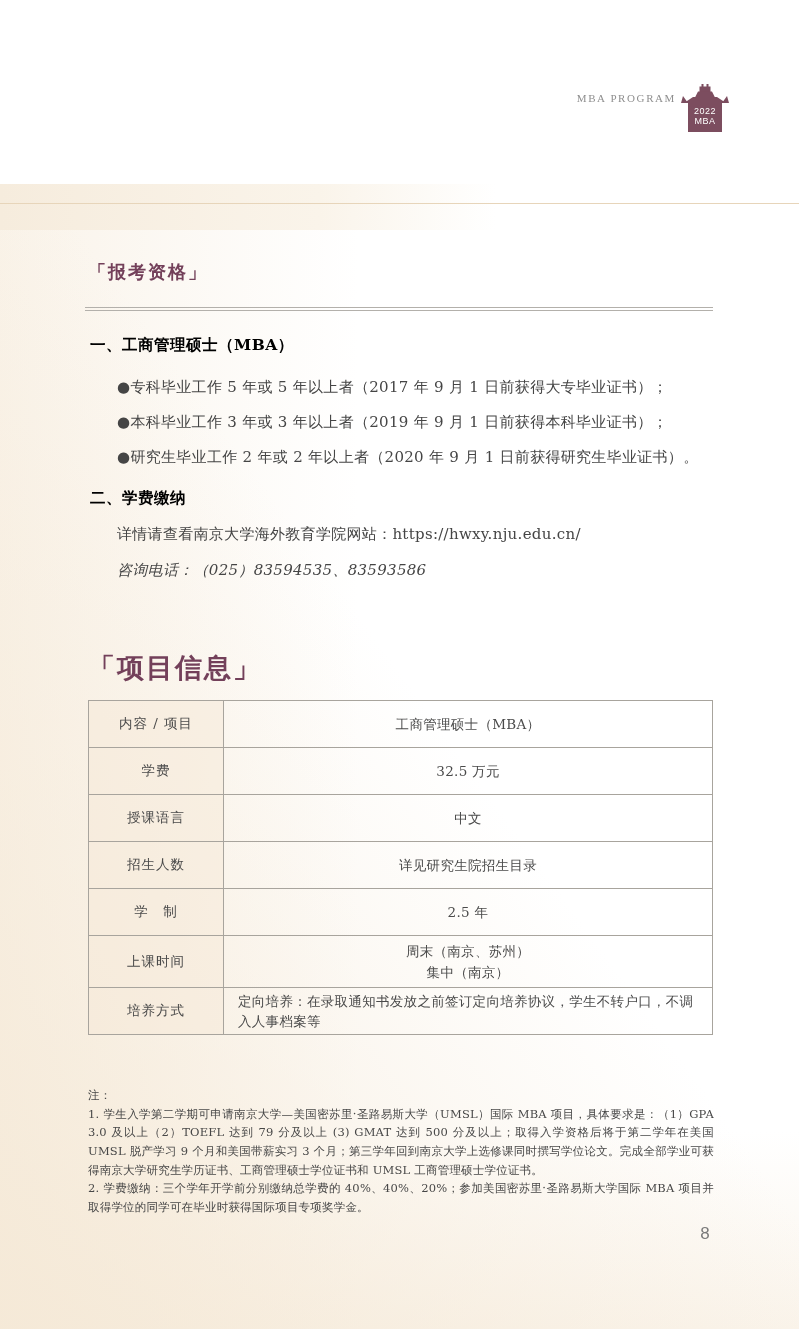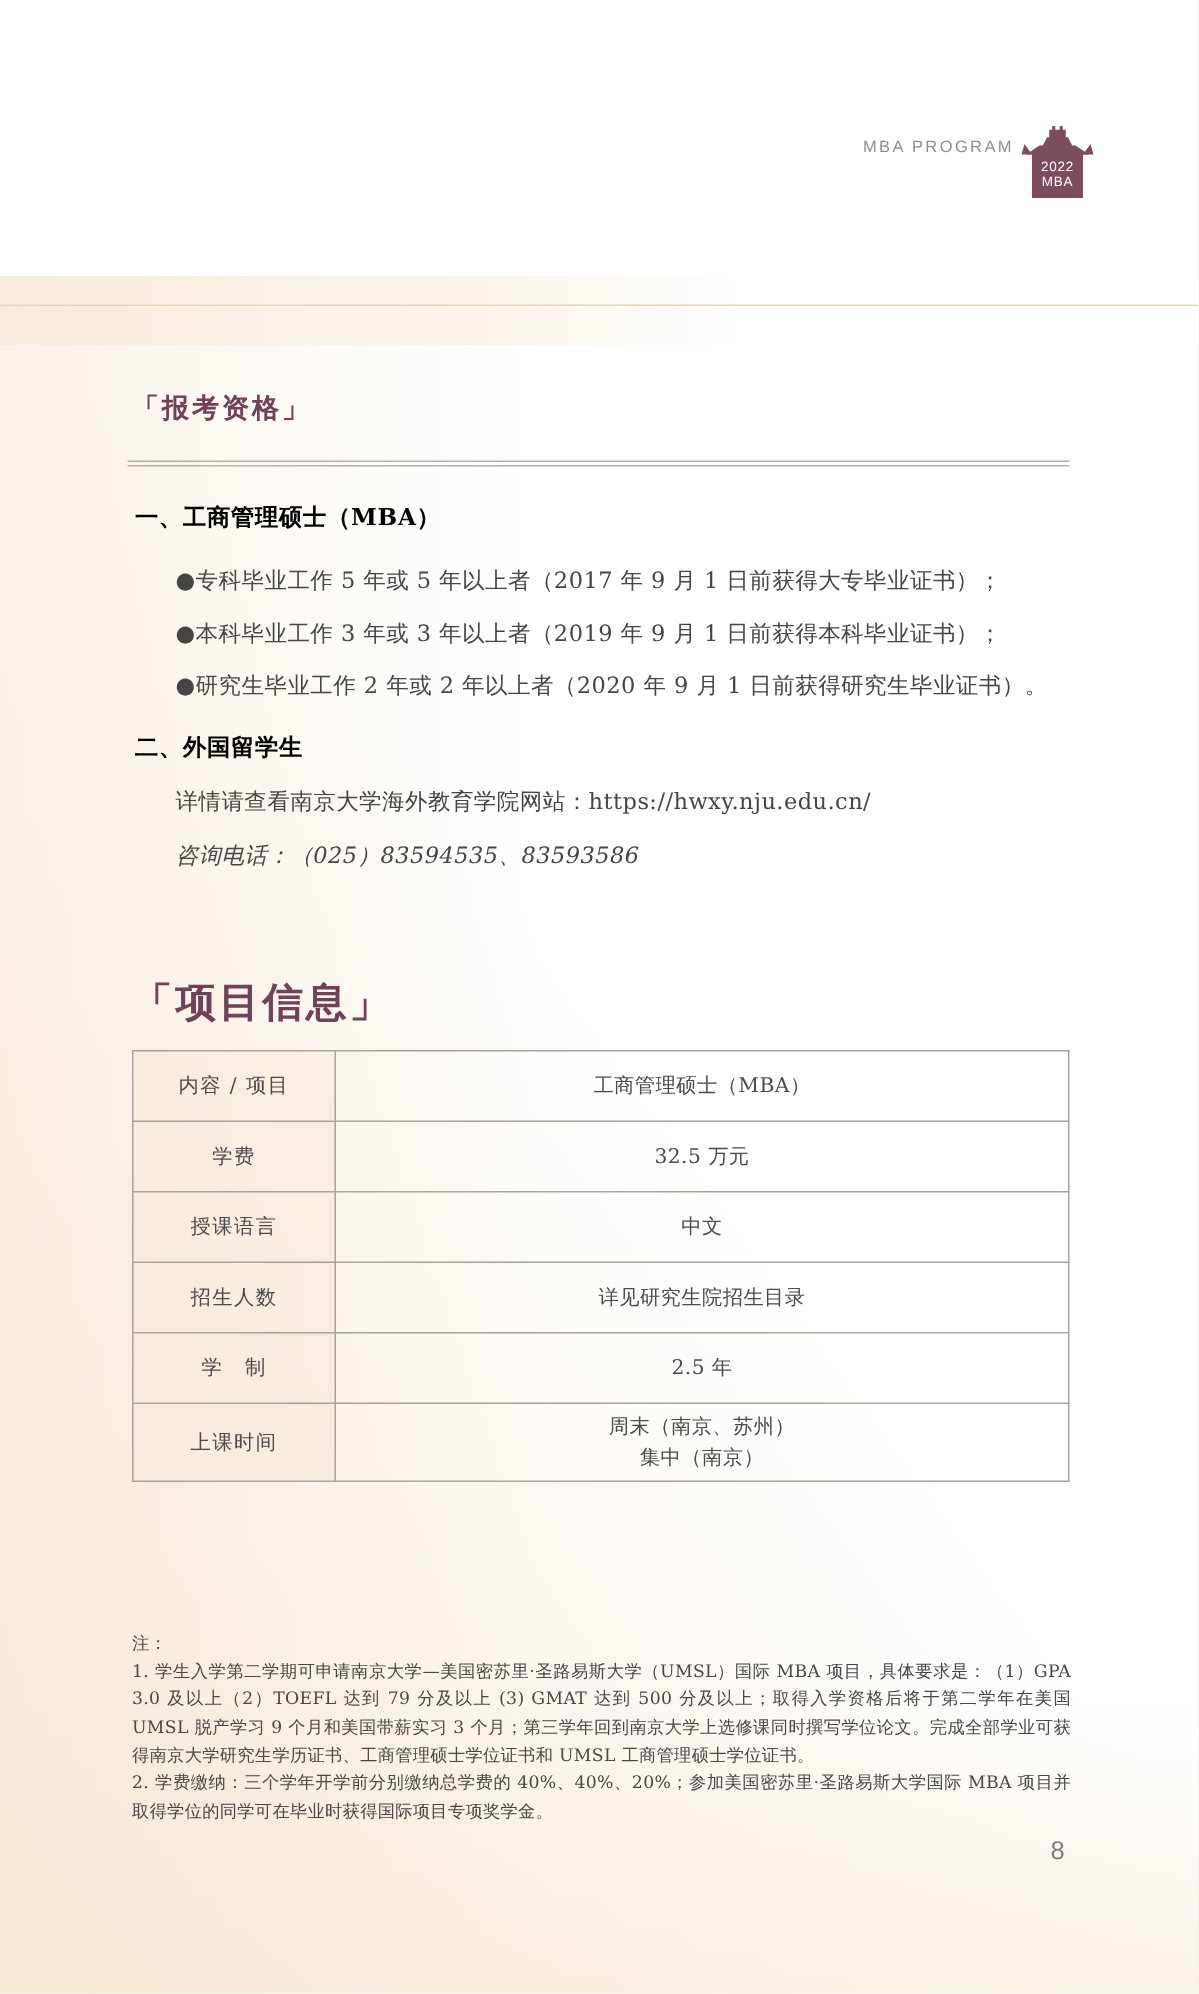--- a/index.html
+++ b/index.html
@@ -15,21 +15,21 @@
     position:absolute; left:0; top:230px; width:799px; height:1099px;
     background:
       linear-gradient(to top right, rgba(245,233,215,0.95) 0%, rgba(245,233,215,0) 55%),
       linear-gradient(to right, rgba(245,233,215,0.55) 0%, rgba(255,255,255,0) 45%),
       linear-gradient(to top, rgba(245,233,215,0.50) 0%, rgba(255,255,255,0) 18%);
     pointer-events:none;
   }
   
   .header-text {
     position:absolute; top:92px; right:123px; text-align:right;
-    font-family:Liberation Sans, sans-serif; color:#8f8f8f;margin-left:20px;
+    font-family:Liberation Serif, serif; color:#8f8f8f;margin-left:20px;
   }
   .header-text .line1 { font-size:11px; letter-spacing:1.6px; margin-bottom:3px; }
   .header-text .line2 { font-size:13.5px; letter-spacing:1.2px; color:#878787; }
   .logo { position:absolute; top:84px; left:679px; width:52px; height:50px; }
   .logo svg { position:absolute; inset:0; }
   .logo .logo-text {
     position:absolute; left:0; top:22px; width:52px; text-align:center;
     font-family:"Liberation Sans","DejaVu Sans",sans-serif;
     color:#fff; font-size:9px; line-height:10px; letter-spacing:0.5px;
   }
@@ -118,21 +118,21 @@
   <div class="content-tint"></div>
 
   <h2 class="sec-title" id="title-qual">「报考资格」</h2>
   <div class="double-rule"></div>
 
   <div class="h3" id="h3-mba">一、工商管理硕士（MBA）</div>
   <div class="bodyline" id="bullet-0">●专科毕业工作 5 年或 5 年以上者（2017 年 9 月 1 日前获得大专毕业证书）；</div>
   <div class="bodyline" id="bullet-1">●本科毕业工作 3 年或 3 年以上者（2019 年 9 月 1 日前获得本科毕业证书）；</div>
   <div class="bodyline" id="bullet-2">●研究生毕业工作 2 年或 2 年以上者（2020 年 9 月 1 日前获得研究生毕业证书）。</div>
 
-  <div class="h3" id="h3-intl">二、外国留学生</div>
+  <div class="h3" id="h3-intl">二、学费缴纳</div>
   <div class="bodyline" id="line-web">详情请查看南京大学海外教育学院网站：https://hwxy.nju.edu.cn/</div>
   <div class="bodyline" id="line-phone">咨询电话：（025）83594535、83593586</div>
 
   <h2 class="sec-title" id="title-info">「项目信息」</h2>
 
   <table class="info-table">
     <tbody>
       <tr class="r47">
         <td class="label">内容 / 项目</td>
         <td class="value">工商管理硕士（MBA）</td>
@@ -151,20 +151,24 @@
       </tr>
       <tr class="r47">
         <td class="label">学　制</td>
         <td class="value">2.5 年</td>
       </tr>
       <tr class="r52">
         <td class="label">上课时间</td>
         <td class="value">周末（南京、苏州）
 集中（南京）</td>
       </tr>
+      <tr class="r47 left">
+        <td class="label">培养方式</td>
+        <td class="value">定向培养：在录取通知书发放之前签订定向培养协议，学生不转户口，不调入人事档案等</td>
+      </tr>
     </tbody>
   </table>
 
   <div class="notes">
     <div>注：</div>
     <div>1. 学生入学第二学期可申请南京大学—美国密苏里·圣路易斯大学（UMSL）国际 MBA 项目，具体要求是：（1）GPA 3.0 及以上（2）TOEFL 达到 79 分及以上 (3) GMAT 达到 500 分及以上；取得入学资格后将于第二学年在美国 UMSL 脱产学习 9 个月和美国带薪实习 3 个月；第三学年回到南京大学上选修课同时撰写学位论文。完成全部学业可获得南京大学研究生学历证书、工商管理硕士学位证书和 UMSL 工商管理硕士学位证书。</div>
     <div>2. 学费缴纳：三个学年开学前分别缴纳总学费的 40%、40%、20%；参加美国密苏里·圣路易斯大学国际 MBA 项目并取得学位的同学可在毕业时获得国际项目专项奖学金。</div>
   </div>
 
   <div class="page-number">8</div>

